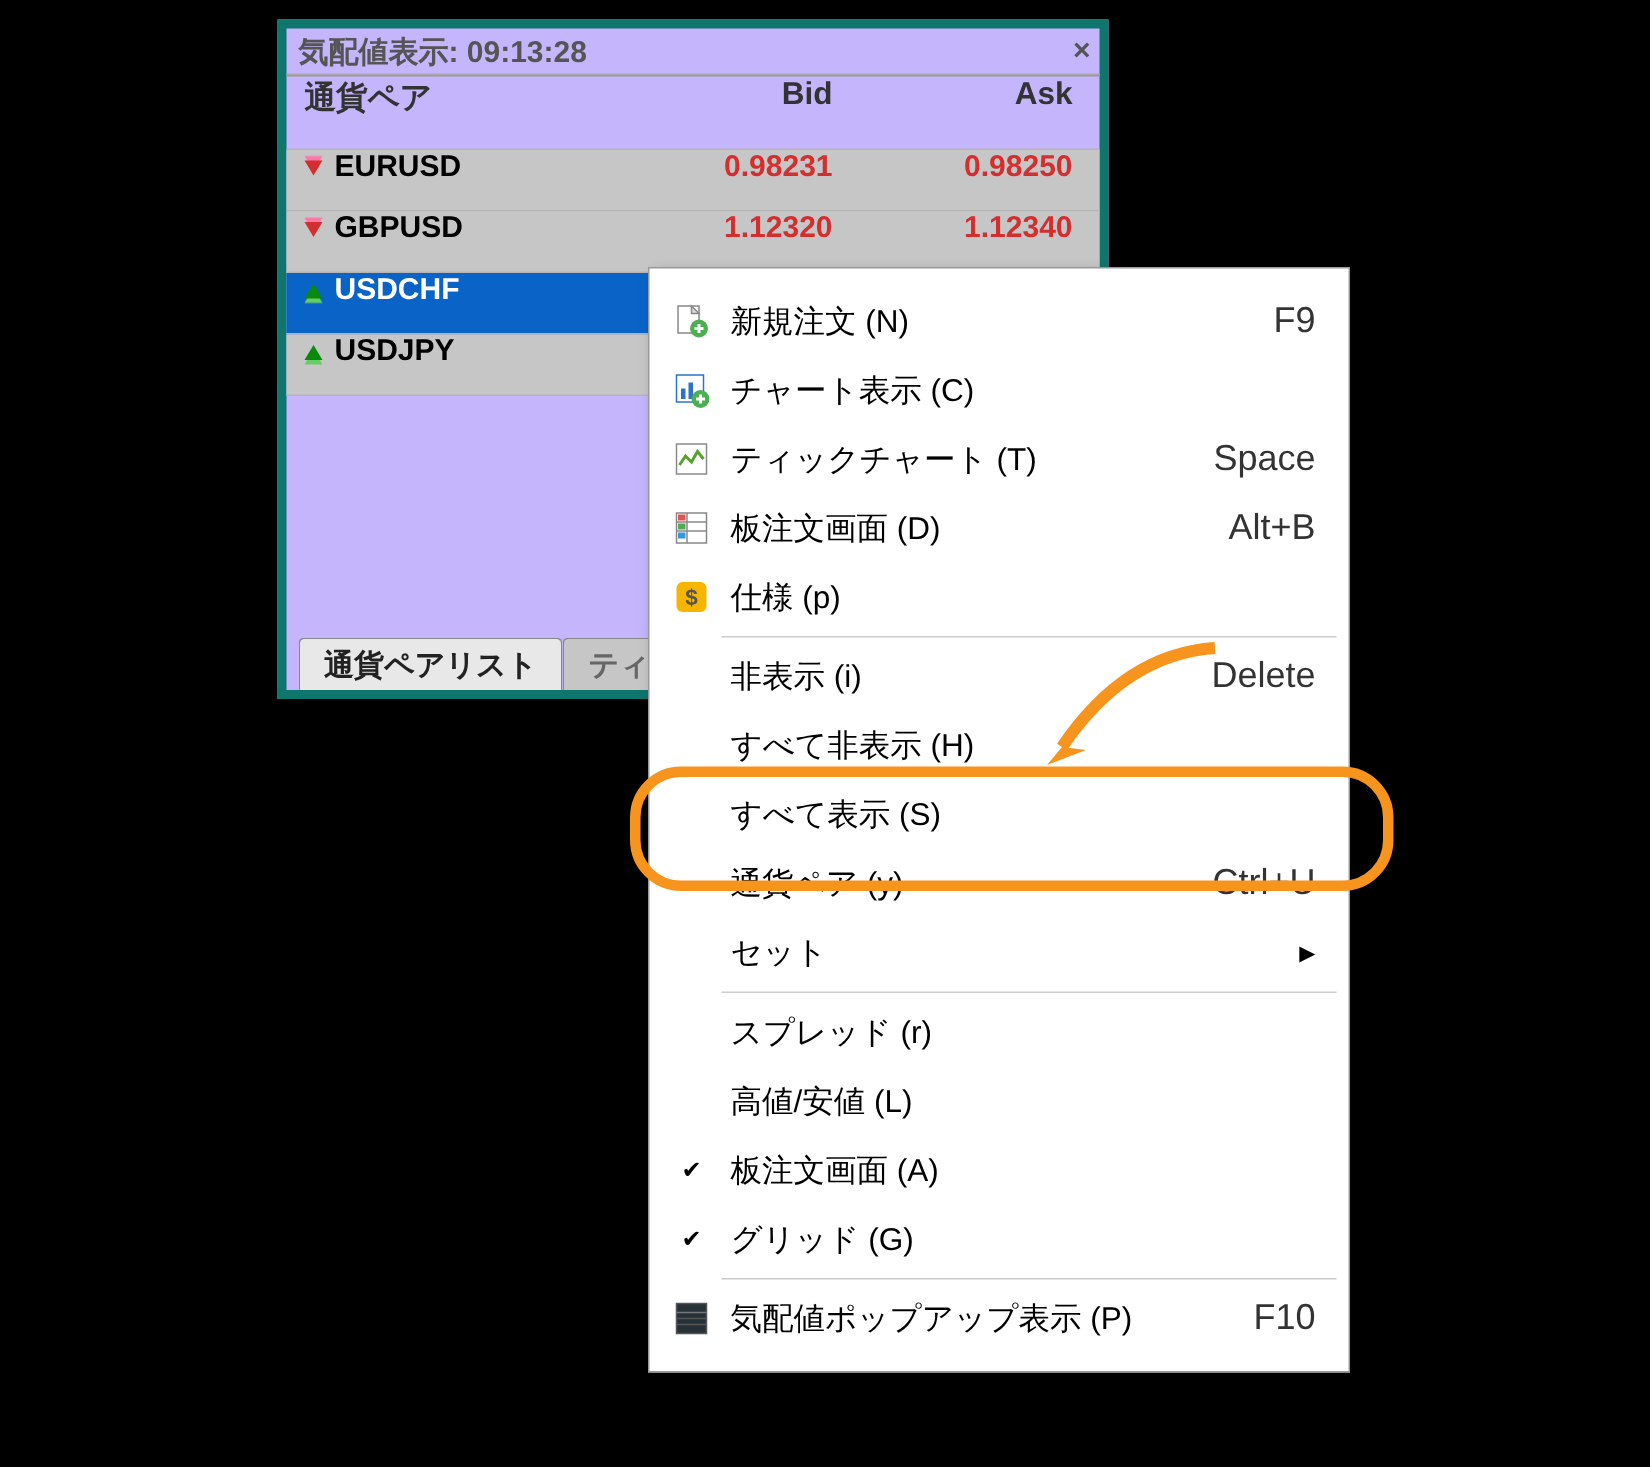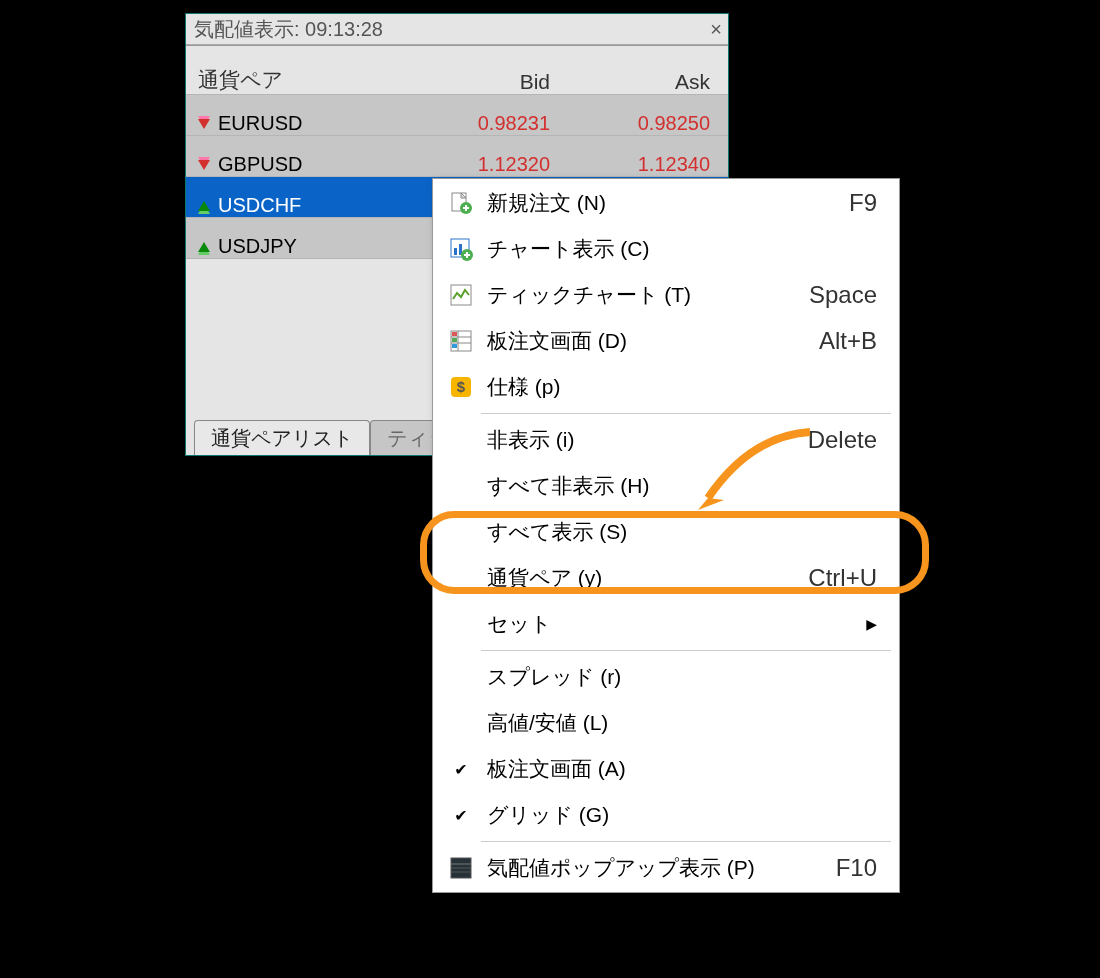--- a/index.html
+++ b/index.html
@@ -11,41 +11,42 @@
       font-family: "Yu Gothic", "Meiryo", sans-serif;
       position: relative;
       overflow: hidden;
     }
     .panel {
       position: absolute;
       left: 185px;
       top: 13px;
       width: 542px;
       height: 441px;
-      background: #e5e5e5;
-      border: 1px solid #0f766e;
+      background: #c4b5fd;
+      border: 6px solid #0f766e;
+      font-weight: bold;
     }
     .titlebar {
       display: flex;
       justify-content: space-between;
       align-items: center;
       height: 30px;
       padding: 0 6px 0 8px;
       font-size: 20px;
       color: #555;
       border-bottom: 1px solid #aaa;
     }
     .titlebar .close-x {
       font-size: 20px; cursor: pointer;
       color:#555;
     }
     .header-row, .data-row {
       display: flex;
       height: 40px;
-      align-items: flex-end;
+      align-items: flex-start;
       border-bottom: 1px solid #b5b5b5;
     }
     .header-row {
       height: 48px;
       font-size: 21px;
       color: #333;
       border-top: 1px solid #9a9a9a;
     }
     .col-symbol { flex: 1; padding-left: 12px; display:flex; align-items:center; gap:8px;}
     .col-bid   { width: 150px; text-align: right; padding-right: 10px;}
@@ -73,21 +74,21 @@
       background:#c6c6c6; color:#666; border-top-left-radius:4px; border-top-right-radius:4px;
     }
     .tab.active { background:#e8e8e8; color:#222; }
     .contextmenu {
       position:absolute;
       left: 432px; top: 178px;
       width: 462px;
       background: #fff;
       border: 1px solid #999;
       box-shadow: 4px 4px 8px rgba(0,0,0,0.35);
-      padding: 1px 2px;
+      padding: 12px 2px;
       z-index:10;
       font-size:21px;
     }
     .menu-item {
       height:46px; display:flex; align-items:center;
       padding: 0 20px 0 6px;
     }
     .menu-icon { width:40px; display:flex; align-items:center; justify-content:center; }
     .menu-label { flex:1; padding-left:6px;}
     .menu-shortcut { color:#333; font-family:Arial,sans-serif; font-size:24px;}

